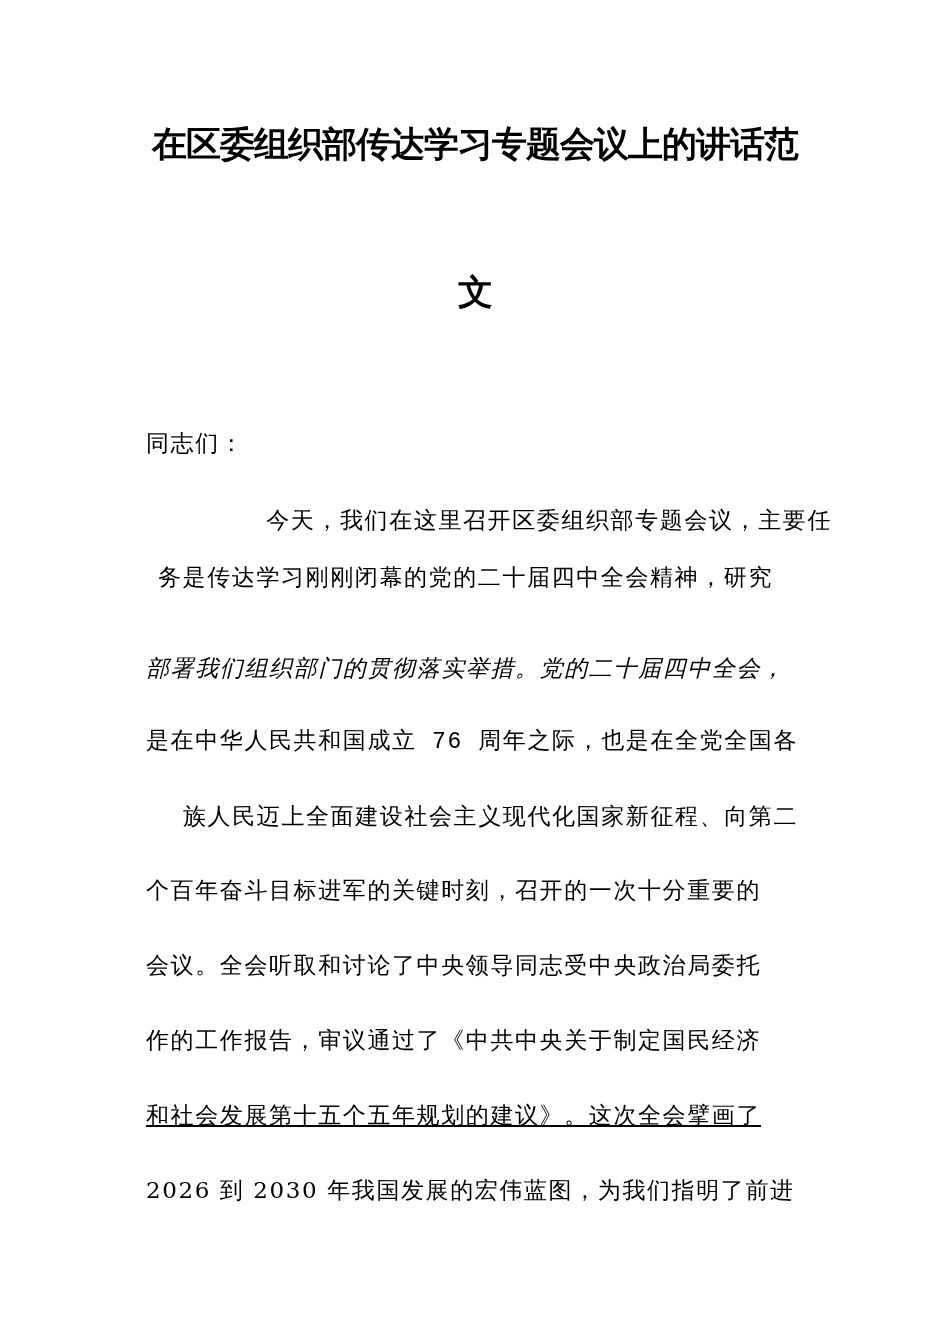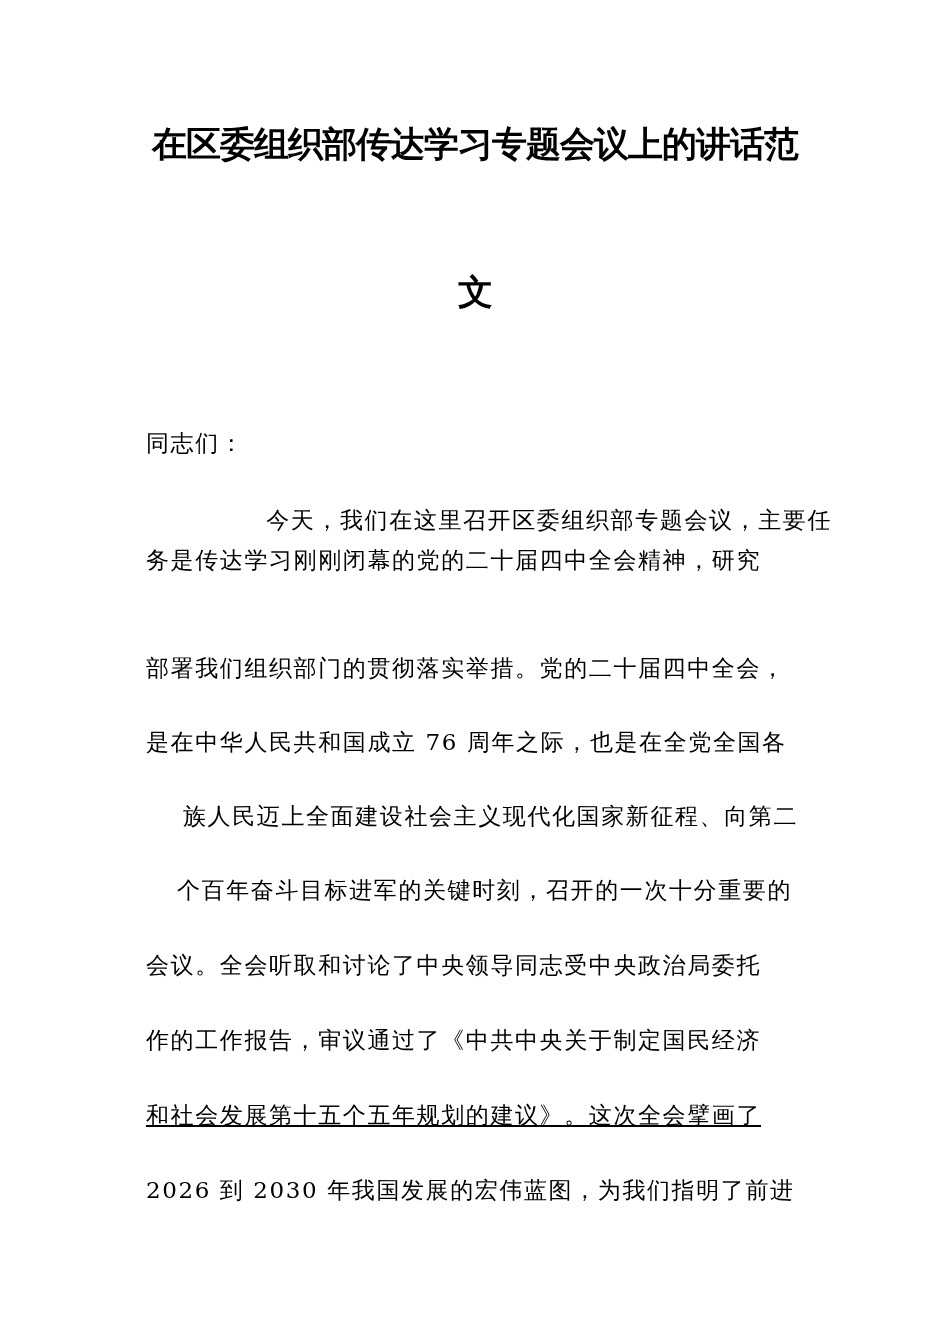--- a/index.html
+++ b/index.html
@@ -12,22 +12,22 @@
 </head>
 <body>
 
 <div>
   <div class="title t1">在区委组织部传达学习专题会议上的讲话范</div>
   <div class="title t2">文</div>
 
   <div class="body-text" style="top:428px;">同志们：</div>
 
   <div class="body-text" style="top:505px; left:172px;text-align:right;">　今天，我们在这里召开区委组织部专题会议，主要任</div>
-  <div class="body-text" style="top:545px;">务是传达学习刚刚闭幕的党的二十届四中全会精神，研究</div>
-  <div class="body-text" style="top:653px;">部署我们组织部门的贯彻落实举措。党的二十届四中全会，</div>
-  <div class="body-text" style="top:727px;">是在中华人民共和国成立 76 周年之际，也是在全党全国各</div>
+  <div class="body-text" style="top:562px;margin-left:12px;">务是传达学习刚刚闭幕的党的二十届四中全会精神，研究</div>
+  <div class="body-text" style="top:653px;font-style:italic;">部署我们组织部门的贯彻落实举措。党的二十届四中全会，</div>
+  <div class="body-text" style="top:727px;font-family:Liberation Mono, monospace;">是在中华人民共和国成立 76 周年之际，也是在全党全国各</div>
   <div class="body-text" style="top:801px;margin-left:37px;">族人民迈上全面建设社会主义现代化国家新征程、向第二</div>
-  <div class="body-text" style="top:875px;margin-left:31px;">个百年奋斗目标进军的关键时刻，召开的一次十分重要的</div>
+  <div class="body-text" style="top:875px;">个百年奋斗目标进军的关键时刻，召开的一次十分重要的</div>
   <div class="body-text" style="top:950px;">会议。全会听取和讨论了中央领导同志受中央政治局委托</div>
   <div class="body-text" style="top:1025px;">作的工作报告，审议通过了《中共中央关于制定国民经济</div>
   <div class="body-text" style="top:1100px;text-decoration:underline;">和社会发展第十五个五年规划的建议》。这次全会擘画了</div>
   <div class="body-text" style="top:1175px;">2026 到 2030 年我国发展的宏伟蓝图，为我们指明了前进</div>
 </div>
 
 </body></html>

